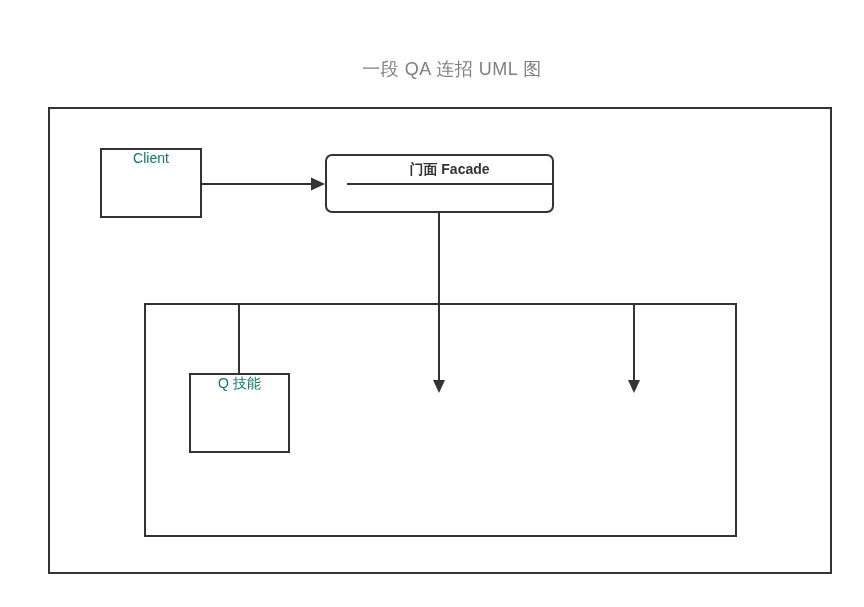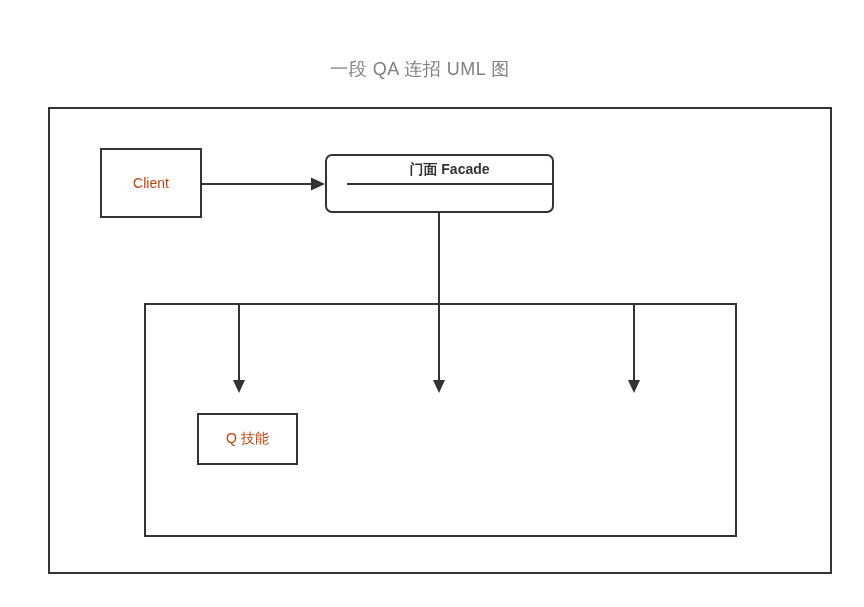--- a/index.html
+++ b/index.html
@@ -10,21 +10,21 @@
   }
   .canvas {
     position: relative;
     width: 864px;
     height: 607px;
     background: #ffffff;
     overflow: hidden;
   }
   .title {
     position: absolute;
-    left: 420px;
+    left: 452px;
     top: 57px;
     transform: translateX(-50%);
     font-size: 18px;
     letter-spacing: 0.5px;
     color: #808080;
     white-space: nowrap;
     text-align: center;
   }
   .outer-rect {
     position: absolute;
@@ -53,24 +53,23 @@
     width: 864px;
     height: 607px;
     pointer-events: none;
   }
   .box {
     position: absolute;
     border: 2px solid #333333;
     box-sizing: border-box;
     background: #ffffff;
     display: flex;
-    align-items: center;
     justify-content: center;
     font-size: 14px;
-    color: #c2410c;
+    color: #0f766e;
     white-space: nowrap;
   }
   .client-box {
     left: 100px;
     top: 148px;
     width: 102px;
     height: 70px;
   }
   .facade-box {
     position: absolute;
@@ -93,21 +92,21 @@
     align-items: center;
     justify-content: center;
     font-size: 14px;
     font-weight: bold;
     color: #333333;
     white-space: nowrap;
   }
   .facade-body {
     flex: 1;
   }
-  .leaf-q   { left: 189px; top: 413px; width: 101px; height: 52px; margin-left: 8px; }
+  .leaf-q   { left: 189px; top: 373px; width: 101px; height: 80px; }
   .leaf-a   { left: 389px; top: 393px; width: 101px; height: 70px; }
   .leaf-f   { left: 583px; top: 393px; width: 101px; height: 70px; }
 </style>
 </head>
 <body>
 
 <div class="canvas">
 
   <div class="title">一段 QA 连招 UML 图</div>
 

